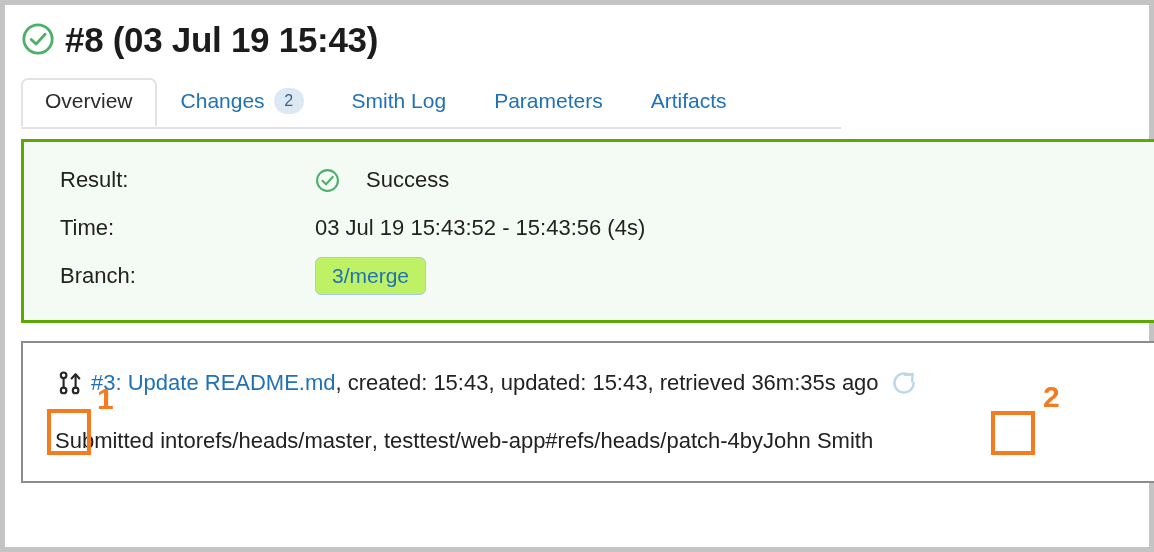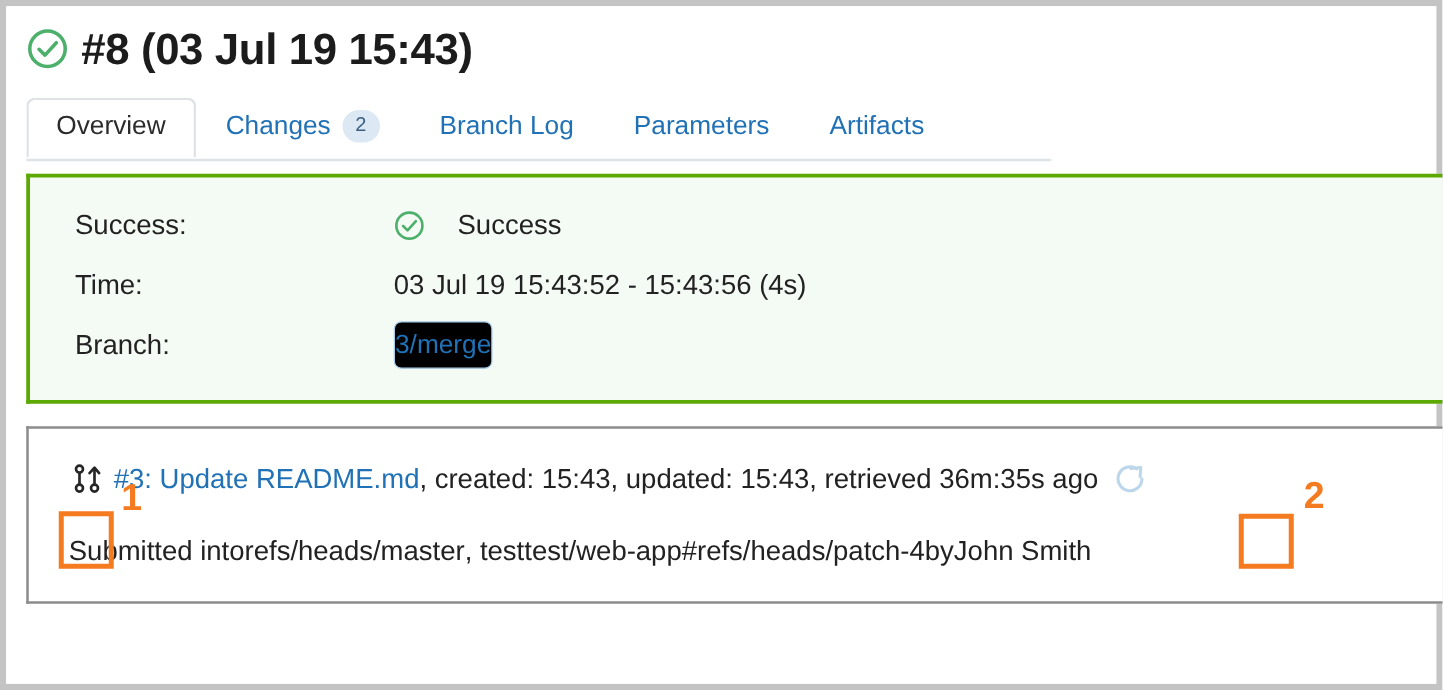--- a/index.html
+++ b/index.html
@@ -149,23 +149,23 @@
     width: 25px;
     height: 25px;
     display: block;
     flex: 0 0 auto;
   }
   .branch-badge {
     display: inline-flex;
     align-items: center;
     justify-content: center;
     height: 38px;
-    padding: 0 0;
+    padding: 0 16px;
     border-radius: 6px;
-    background: #000000;
+    background: #bef264;
     border: 1px solid #a8cbe8;
     color: #2071b5;
     font-size: 21px;
     box-sizing: border-box;
     cursor: pointer;
   }
 
   
   .pr-panel {
     position: relative;
@@ -266,34 +266,34 @@
 
     <div class="tabbar">
       <div class="tab active">
         <span>Overview</span>
       </div>
       <div class="tab">
         <span>Changes</span>
         <span class="tab-badge">2</span>
       </div>
       <div class="tab">
-        <span>Branch Log</span>
+        <span>Smith Log</span>
       </div>
       <div class="tab">
         <span>Parameters</span>
       </div>
       <div class="tab">
         <span>Artifacts</span>
       </div>
     </div>
 
     <div class="result-panel">
 
       <div class="result-row">
-        <div class="result-label">Success:</div>
+        <div class="result-label">Result:</div>
         <div class="result-value">
           <svg class="success-check" viewBox="0 0 24 24">
             <circle cx="12" cy="12" r="10" fill="none" stroke="#4caf6a" stroke-width="2"></circle>
             <path d="M7.2 12.3 L10.6 15.6 L17 8.6" fill="none" stroke="#4caf6a" stroke-width="2" stroke-linecap="round" stroke-linejoin="round"></path>
           </svg>
           <span>Success</span>
         </div>
       </div>
 
       <div class="result-row">

